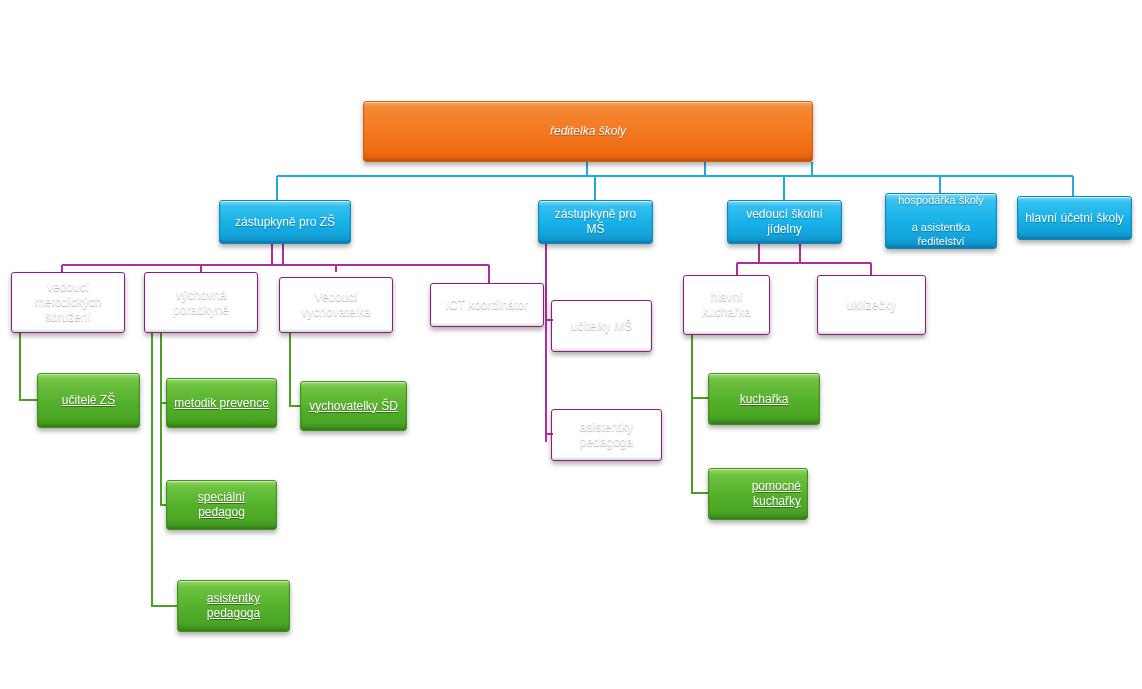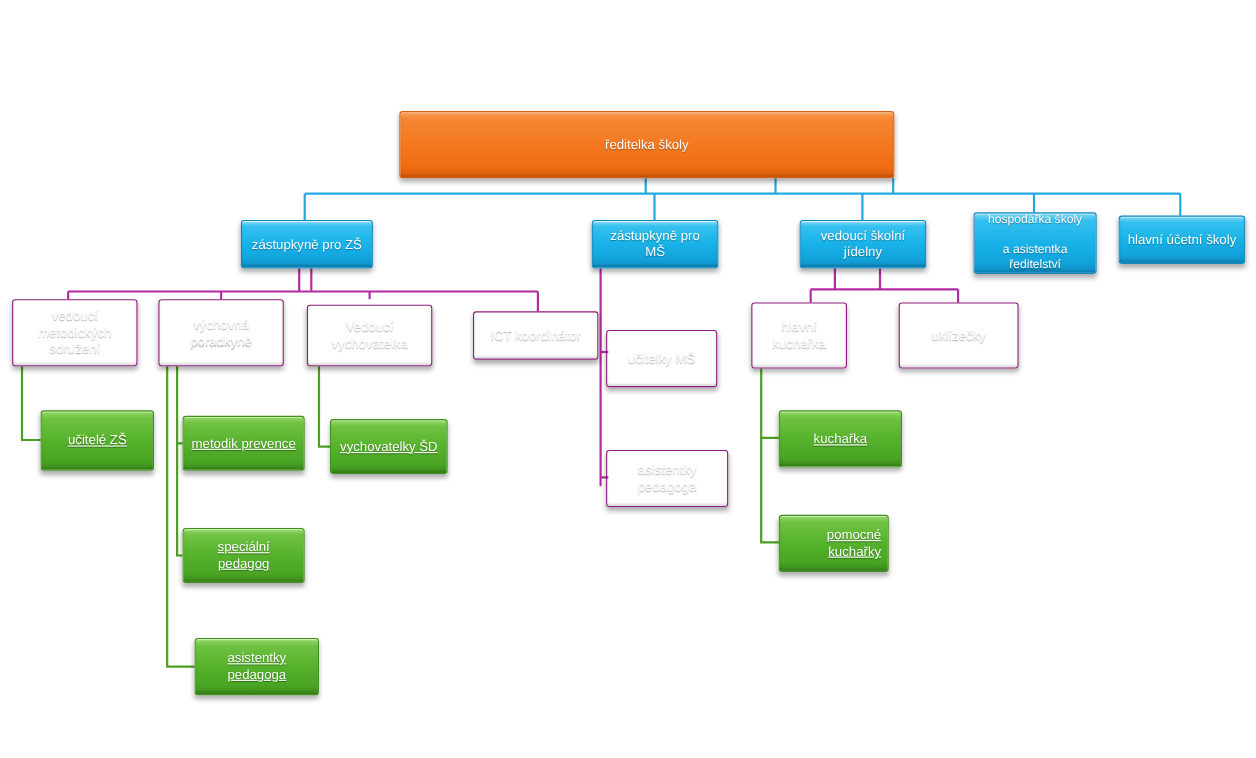--- a/index.html
+++ b/index.html
@@ -42,20 +42,21 @@
   .node .lbl { display: block; width: 100%; }
 
   
   .n-orange {
     background: linear-gradient(to bottom,
        #f7a25a 0%, #f58634 10%, #f4781f 52%, #ef6c12 84%, #d95b0b 100%);
     border: 1px solid #d2620e;
     box-shadow: 0 3px 5px rgba(0,0,0,0.32),
                 inset 0 1px 0 rgba(255,255,255,0.55),
                 inset 0 -2px 2px rgba(0,0,0,0.12);
+    font-style: italic;
   }
   
   .n-blue {
     background: linear-gradient(to bottom,
        #7fd8f7 0%, #35c0ef 12%, #18b2e8 50%, #12a3db 82%, #0e8cc2 100%);
     border: 1px solid #0d88bd;
     box-shadow: 0 3px 5px rgba(0,0,0,0.32),
                 inset 0 1px 0 rgba(255,255,255,0.6),
                 inset 0 -2px 2px rgba(0,0,0,0.12);
   }
@@ -146,21 +147,21 @@
         <path d="M 692 335 L 692 398 L 708 398"></path>
         <path d="M 692 398 L 692 493 L 708 493"></path>
       </g>
     </g>
   </svg>
 
   <div class="node n-orange" style="left:363px; top:101px; width:450px; height:61px;">
     <span class="lbl">ředitelka školy</span>
   </div>
 
-  <div class="node n-blue" style="left:219px; top:200px; width:120px; height:44px;">
+  <div class="node n-blue" style="left:219px; top:200px; width:132px; height:44px;">
     <span class="lbl">zástupkyně pro ZŠ</span>
   </div>
 
   <div class="node n-blue" style="left:538px; top:200px; width:115px; height:44px;">
     <span class="lbl">zástupkyně pro MŠ</span>
   </div>
 
   <div class="node n-blue" style="left:727px; top:200px; width:115px; height:44px;">
     <span class="lbl">vedoucí školní
 jídelny</span>

